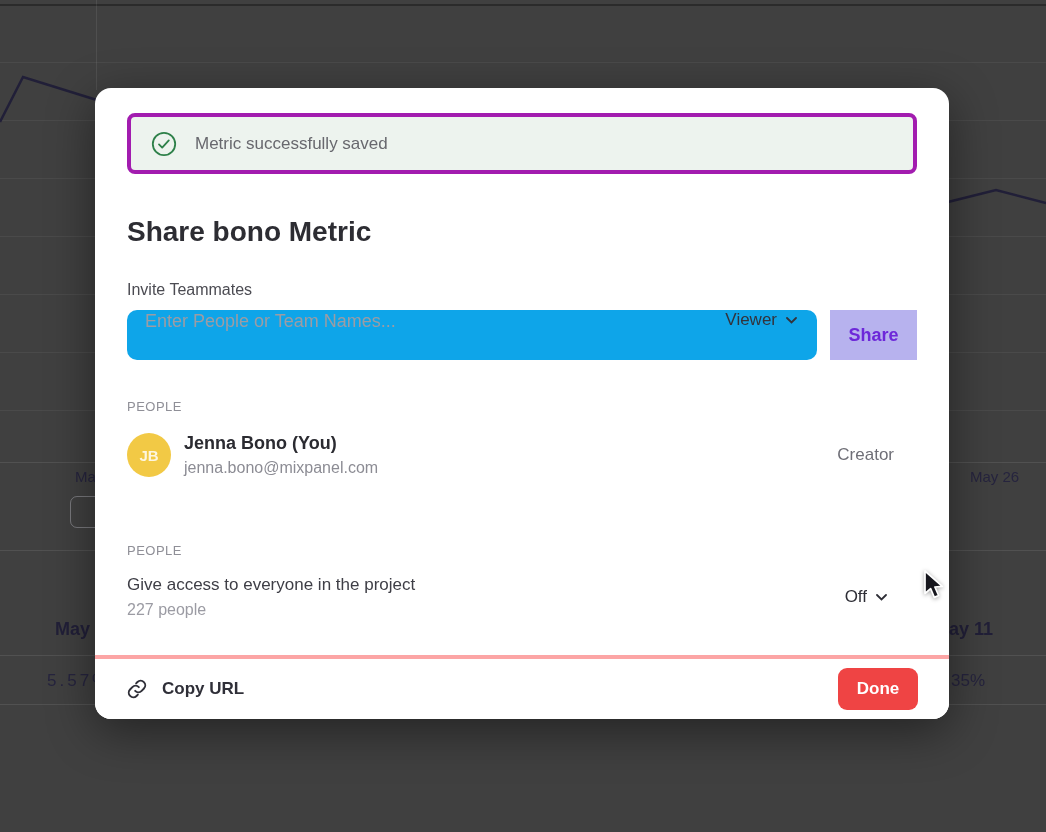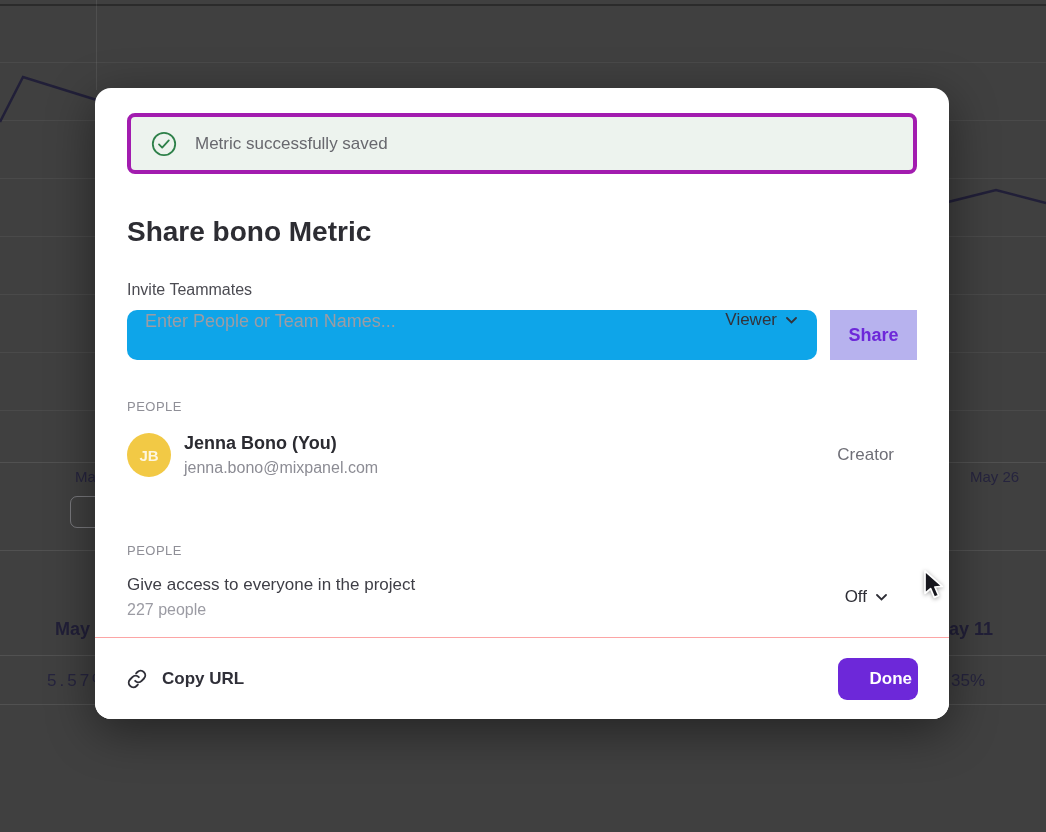--- a/index.html
+++ b/index.html
@@ -57,28 +57,28 @@
   .member-email{font-size:16px;color:#8c8c94;margin-top:5px;}
   .member-role{margin-left:auto;font-size:17px;color:#6f6f77;}
 
   .project-label{top:455px;}
   .project-row{position:absolute;left:32px;right:62px;top:487px;display:flex;align-items:center;}
   .access-title{font-size:17px;color:#3e3e46;}
   .access-subtitle{font-size:16px;color:#9b9ba3;margin-top:6px;}
   .project-toggle{margin-left:auto;display:flex;align-items:center;gap:9px;cursor:pointer;
     font-size:17px;font-weight:500;color:#2e2e36;}
 
-  .modal-footer{position:absolute;left:0;right:0;bottom:0;height:82px;box-sizing:border-box;
-    border-top:1px solid #fca5a5;border-radius:0 0 16px 16px;background:#fff;
+  .modal-footer{position:absolute;left:0;right:0;bottom:0;height:64px;box-sizing:border-box;
+    border-top:4px solid #fca5a5;border-radius:0 0 16px 16px;background:#fff;
     display:flex;align-items:center;padding:0 31px;}
   .link-icon{width:22px;height:22px;flex:0 0 auto;}
   .copy-url{margin-left:14px;font-size:17px;font-weight:bold;color:#2f2f38;cursor:pointer;}
   .footer-hint{margin-left:28px;font-size:17px;color:#9b9ba3;}
   .done-btn{margin-left:auto;width:80px;height:42px;border:none;border-radius:9px;
-    background:#6d28d9;color:#fff;font-family:inherit;font-size:17px;font-weight:600;cursor:pointer;text-align:right;}
+    background:#ef4444;color:#fff;font-family:inherit;font-size:17px;font-weight:600;cursor:pointer;}
 
   .cursor{position:absolute;left:921px;top:569px;pointer-events:none;
     filter:drop-shadow(0 1px 2px rgba(0,0,0,.35));}
 </style>
 </head>
 <body>
 
 <div class="bg">
   <div class="gridline dark" style="top:4px"></div>
   <div class="gridline" style="top:62px"></div>

